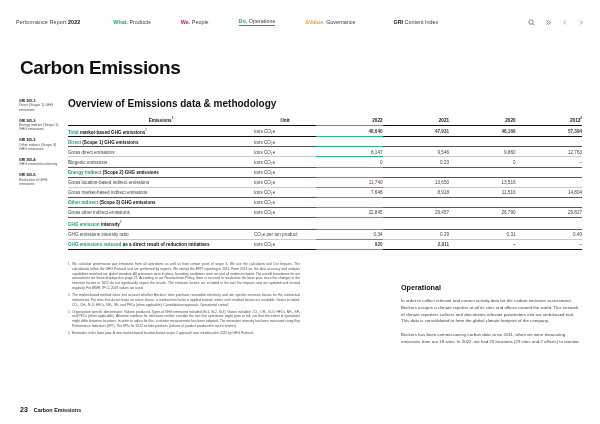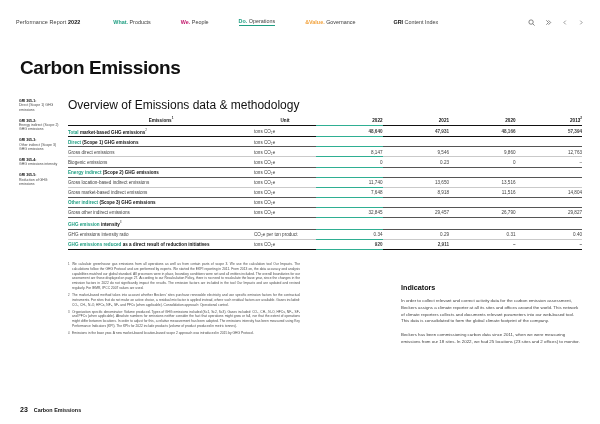--- a/index.html
+++ b/index.html
@@ -42,21 +42,21 @@
 
   
   .sidebar { position:absolute; top:99px; left:19px; width:40px; }
   .side-item { margin-bottom:6.5px; }
   .side-code { font-size:3.5px; font-weight:bold; color:#111; line-height:1.25; display:block; }
   .side-desc { font-size:3.5px; color:#4a4a4a; line-height:1.25; display:block; }
 
   
   .section-title {
     position:absolute; top:98px; left:68px;
-    font-size:12px; font-weight:normal; color:#111;
+    font-size:10px; font-weight:bold; color:#111;
   }
   table.emissions {
     position:absolute; top:114px; left:68px;
     width:514px;
     border-collapse:collapse;
     table-layout:fixed;
   }
   table.emissions col.c-name { width:186px; }
   table.emissions col.c-unit { width:62px; }
   table.emissions col.c-yr   { width:66.5px; }
@@ -314,21 +314,21 @@
     <span class="fn-mark">3</span>
     <span class="fn-body">Organization specific denominator: Volume produced. Types of GHG emissions included (Sc1, Sc2, Sc3). Gases included: CO₂, CH₄, N₂O, HFCs, NF₃, SF₆ and PFCs (when applicable). Absolute numbers for emissions neither consider the fact that operations might grow or fall, nor that the extent of operations might differ between locations. In order to adjust for this, a relative measurement has been adopted. The emissions intensity has been measured using Key Performance Indicators (KPI). The KPIs for 2022 include products (volume of product produced in metric tonnes).</span>
   </div>
   <div class="fn">
     <span class="fn-mark">4</span>
     <span class="fn-body">Emissions in the base year. A new market-based location-based scope 2 approach was introduced in 2015 by GHG Protocol.</span>
   </div>
 </div>
 
 <div class="method">
-  <h3>Indicators</h3>
+  <h3>Operational</h3>
   <p>In order to collect relevant and correct activity data for the carbon emission assessment, Beckers assigns a climate reporter at all its sites and offices around the world. This network of climate reporters collects and documents relevant parameters into our web-based tool. This data is consolidated to form the global climate footprint of the company.</p>
   <p>Beckers has been commissioning carbon data since 2011, when we were measuring emissions from our 18 sites. In 2022, we had 25 locations (23 sites and 2 offices) to monitor.</p>
 </div>
 
 <div class="footer">
   <span class="pg-num">23</span>
   <span class="pg-label">Carbon Emissions</span>
 </div>
 
 </body></html>

